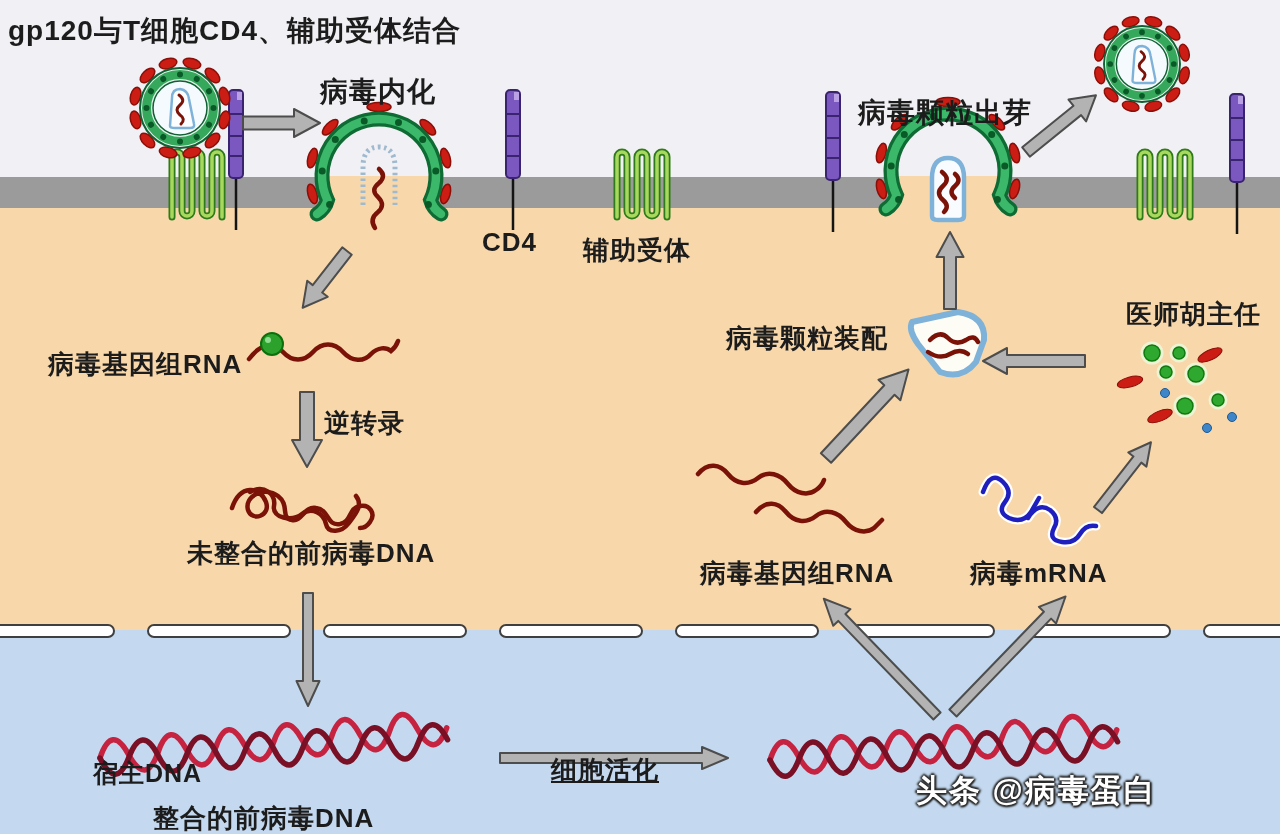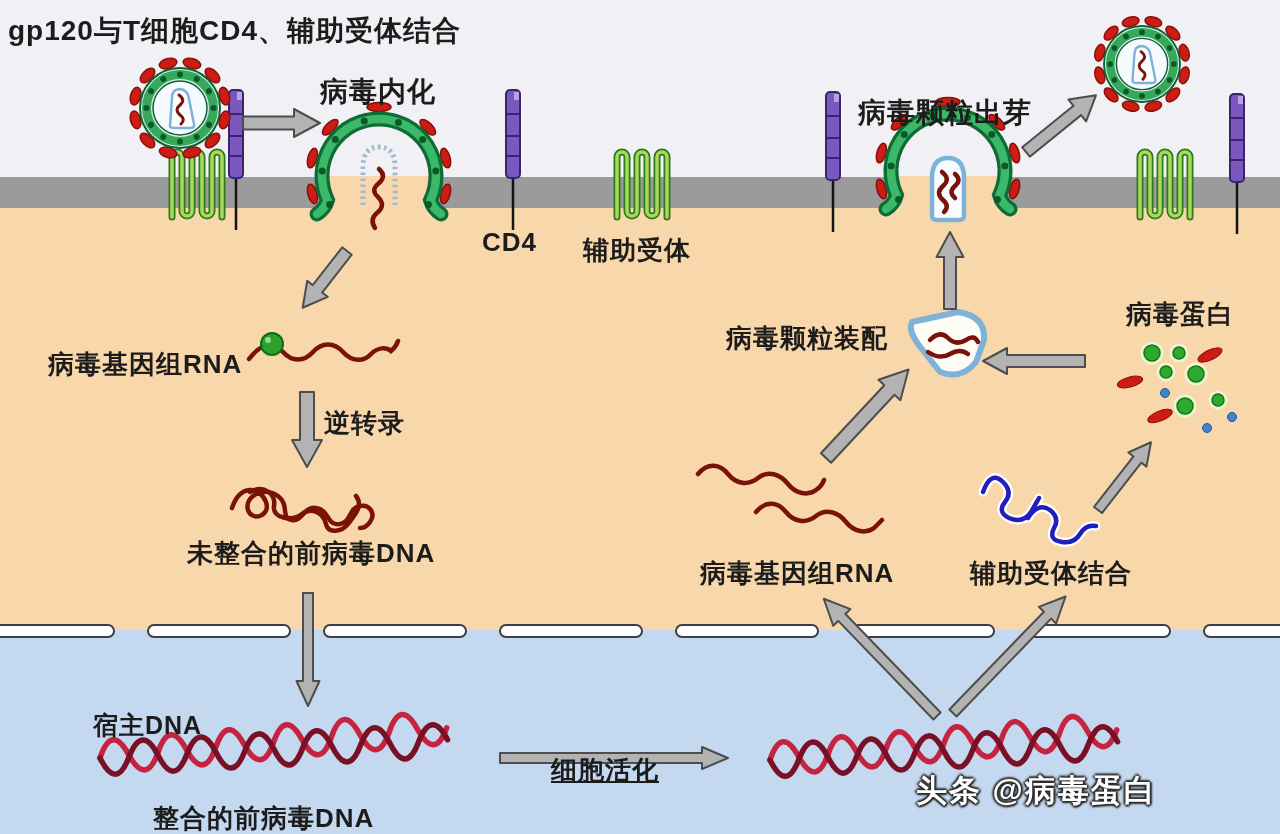--- a/index.html
+++ b/index.html
@@ -13,21 +13,21 @@
   #membrane{top:177px;height:31px;background:var(--membrane,#9b9b9b);}
   #cytoplasm{top:208px;height:422px;background:var(--cytoplasm,#f8d8ab);}
   #nucleus{top:630px;height:204px;background:var(--nucleus,#c4d9ef);}
   svg#art{position:absolute;left:0;top:0;z-index:2;}
   .lbl{
     position:absolute;z-index:3;font-weight:700;color:var(--text,#1c1c1c);
     white-space:nowrap;letter-spacing:1px;
   }
   .lbl-lg{font-size:28px;}
   .lbl-md{font-size:26px;}
-  .lbl-sm{font-size:25px;}
+  .lbl-sm{font-size:25px;margin-top:48px;}
   #watermark{
     position:absolute;z-index:4;font-weight:700;font-size:31px;color:#fff;
     letter-spacing:2px;white-space:nowrap;
     text-shadow:-2px 0 2px #2a2a2a,2px 0 2px #2a2a2a,0 -2px 2px #2a2a2a,0 2px 2px #2a2a2a,1px 1px 2px #2a2a2a;
   }
   
   .arrow{fill:var(--arrow,#b3b3b3);stroke:var(--arrow-outline,#4d4d4d);stroke-width:2;stroke-linejoin:round;}
   .mem-mask{fill:var(--cytoplasm,#f8d8ab);stroke:none;}
   .capsule{fill:#ffffff;stroke:#3f3f3f;stroke-width:2;}
   .spike{fill:var(--spike-red,#cc1d15);stroke:#8a0f08;stroke-width:1.5;}
@@ -245,21 +245,21 @@
 
   <div class="lbl lbl-lg" style="left:8px;top:12px;text-align:center;">gp120与T细胞CD4、辅助受体结合</div>
   <div class="lbl lbl-lg" style="left:320px;top:73px;">病毒内化</div>
   <div class="lbl lbl-md" style="left:482px;top:227px;">CD4</div>
   <div class="lbl lbl-md" style="left:583px;top:233px;">辅助受体</div>
   <div class="lbl lbl-lg" style="left:858px;top:78px;margin-top:16px;">病毒颗粒出芽</div>
   <div class="lbl lbl-md" style="left:48px;top:347px;">病毒基因组RNA</div>
   <div class="lbl lbl-md" style="left:324px;top:406px;">逆转录</div>
   <div class="lbl lbl-md" style="left:187px;top:536px;">未整合的前病毒DNA</div>
   <div class="lbl lbl-md" style="left:726px;top:321px;">病毒颗粒装配</div>
-  <div class="lbl lbl-md" style="left:1126px;top:297px;">病毒蛋白</div>
+  <div class="lbl lbl-md" style="left:1126px;top:297px;">医师胡主任</div>
   <div class="lbl lbl-md" style="left:700px;top:556px;">病毒基因组RNA</div>
-  <div class="lbl lbl-md" style="left:970px;top:556px;">辅助受体结合</div>
+  <div class="lbl lbl-md" style="left:970px;top:556px;">病毒mRNA</div>
   <div class="lbl lbl-sm" style="left:93px;top:709px;">宿主DNA</div>
   <div class="lbl lbl-md" style="left:153px;top:785px;margin-top:16px;">整合的前病毒DNA</div>
   <div class="lbl lbl-md" style="left:551px;top:753px;text-decoration:underline;">细胞活化</div>
   <div id="watermark" style="left:916px;top:770px;">头条 @病毒蛋白</div>
 
 </div>
 
 </body></html>

